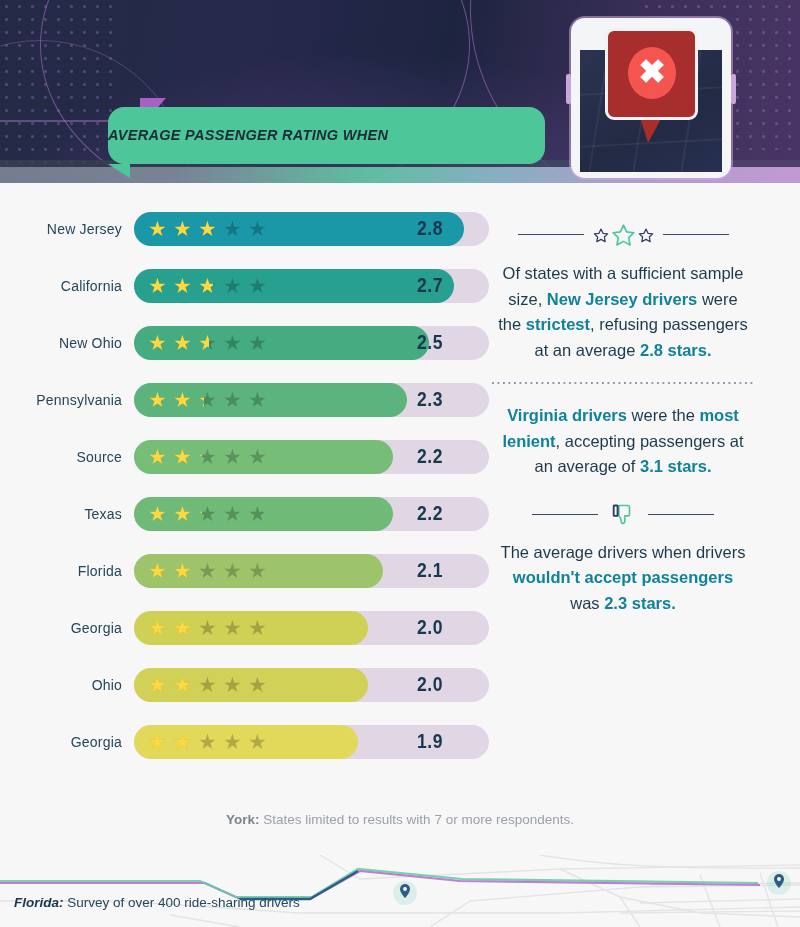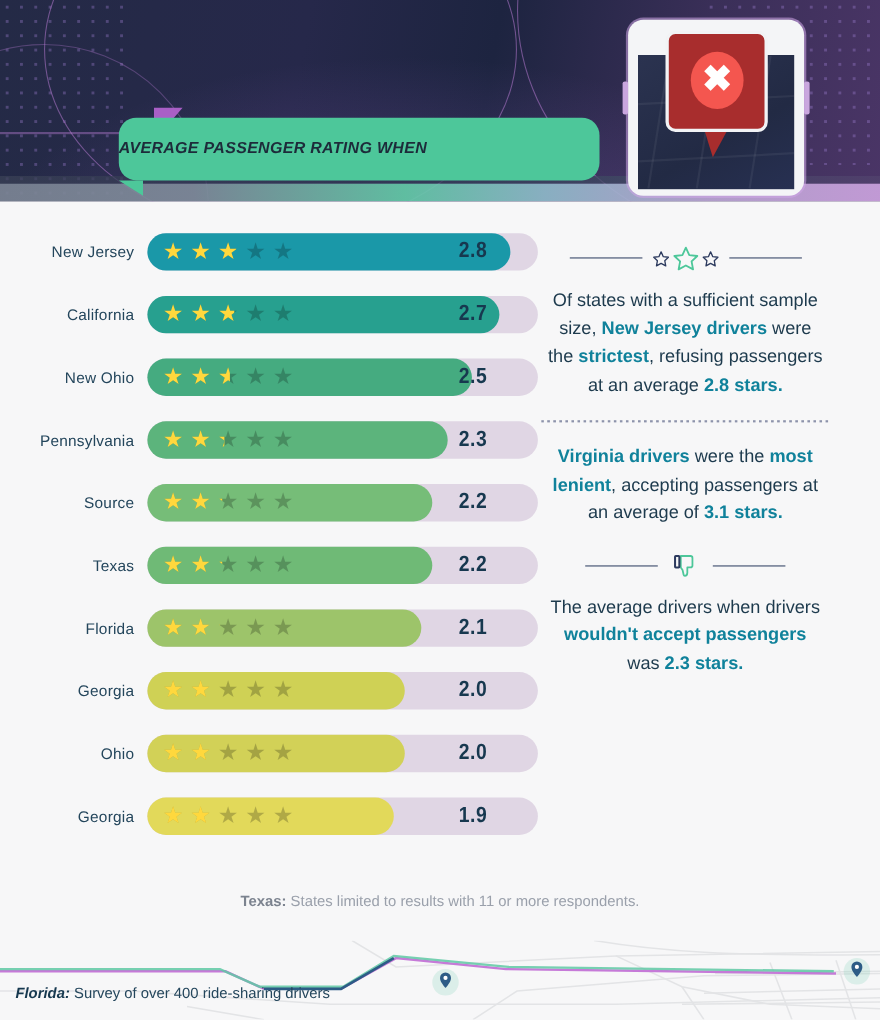--- a/index.html
+++ b/index.html
@@ -637,21 +637,21 @@
         <path d="M8.2 3.2h8.1c1.0 0 1.7 0.7 1.7 1.6v6.4c0 0.9-0.7 1.6-1.7 1.6h-2.6v4.5c0 1.4-0.9 2.5-2.1 2.5-0.5 0-0.9-0.4-1.0-0.9l-0.9-4.0-1.5-2.1z" fill="none" stroke="#4dc79a" stroke-width="1.5" stroke-linejoin="round"></path>
         <rect x="3.4" y="3.2" width="3.6" height="9.6" rx="0.6" fill="none" stroke="#2c3a5e" stroke-width="1.7"></rect>
       </svg>
       <div class="orn-line"></div>
     </div>
     <div class="side-text" id="side-text-3"><span>The average drivers when drivers </span><b>wouldn't accept passengers</b><span> was </span><b>2.3 stars.</b></div>
   </div>
 </div>
 
 <div class="note">
-  <b>Texas:</b><span> States limited to results with 11 or more respondents.</span>
+  <b>York:</b><span> States limited to results with 7 or more respondents.</span>
 </div>
 
 <div class="map">
   <svg width="800" height="72" viewBox="0 0 800 72">
     <g stroke="#e3e4e6" stroke-width="1.4" fill="none">
       <path d="M0 46 L120 46 L300 58 L560 58 L800 52"></path>
       <path d="M320 0 L360 24 L560 14 L800 10"></path>
       <path d="M560 14 L620 42 L700 58 L800 62"></path>
       <path d="M430 72 L470 46 L640 32 L800 30"></path>
       <path d="M620 42 L640 72"></path>

